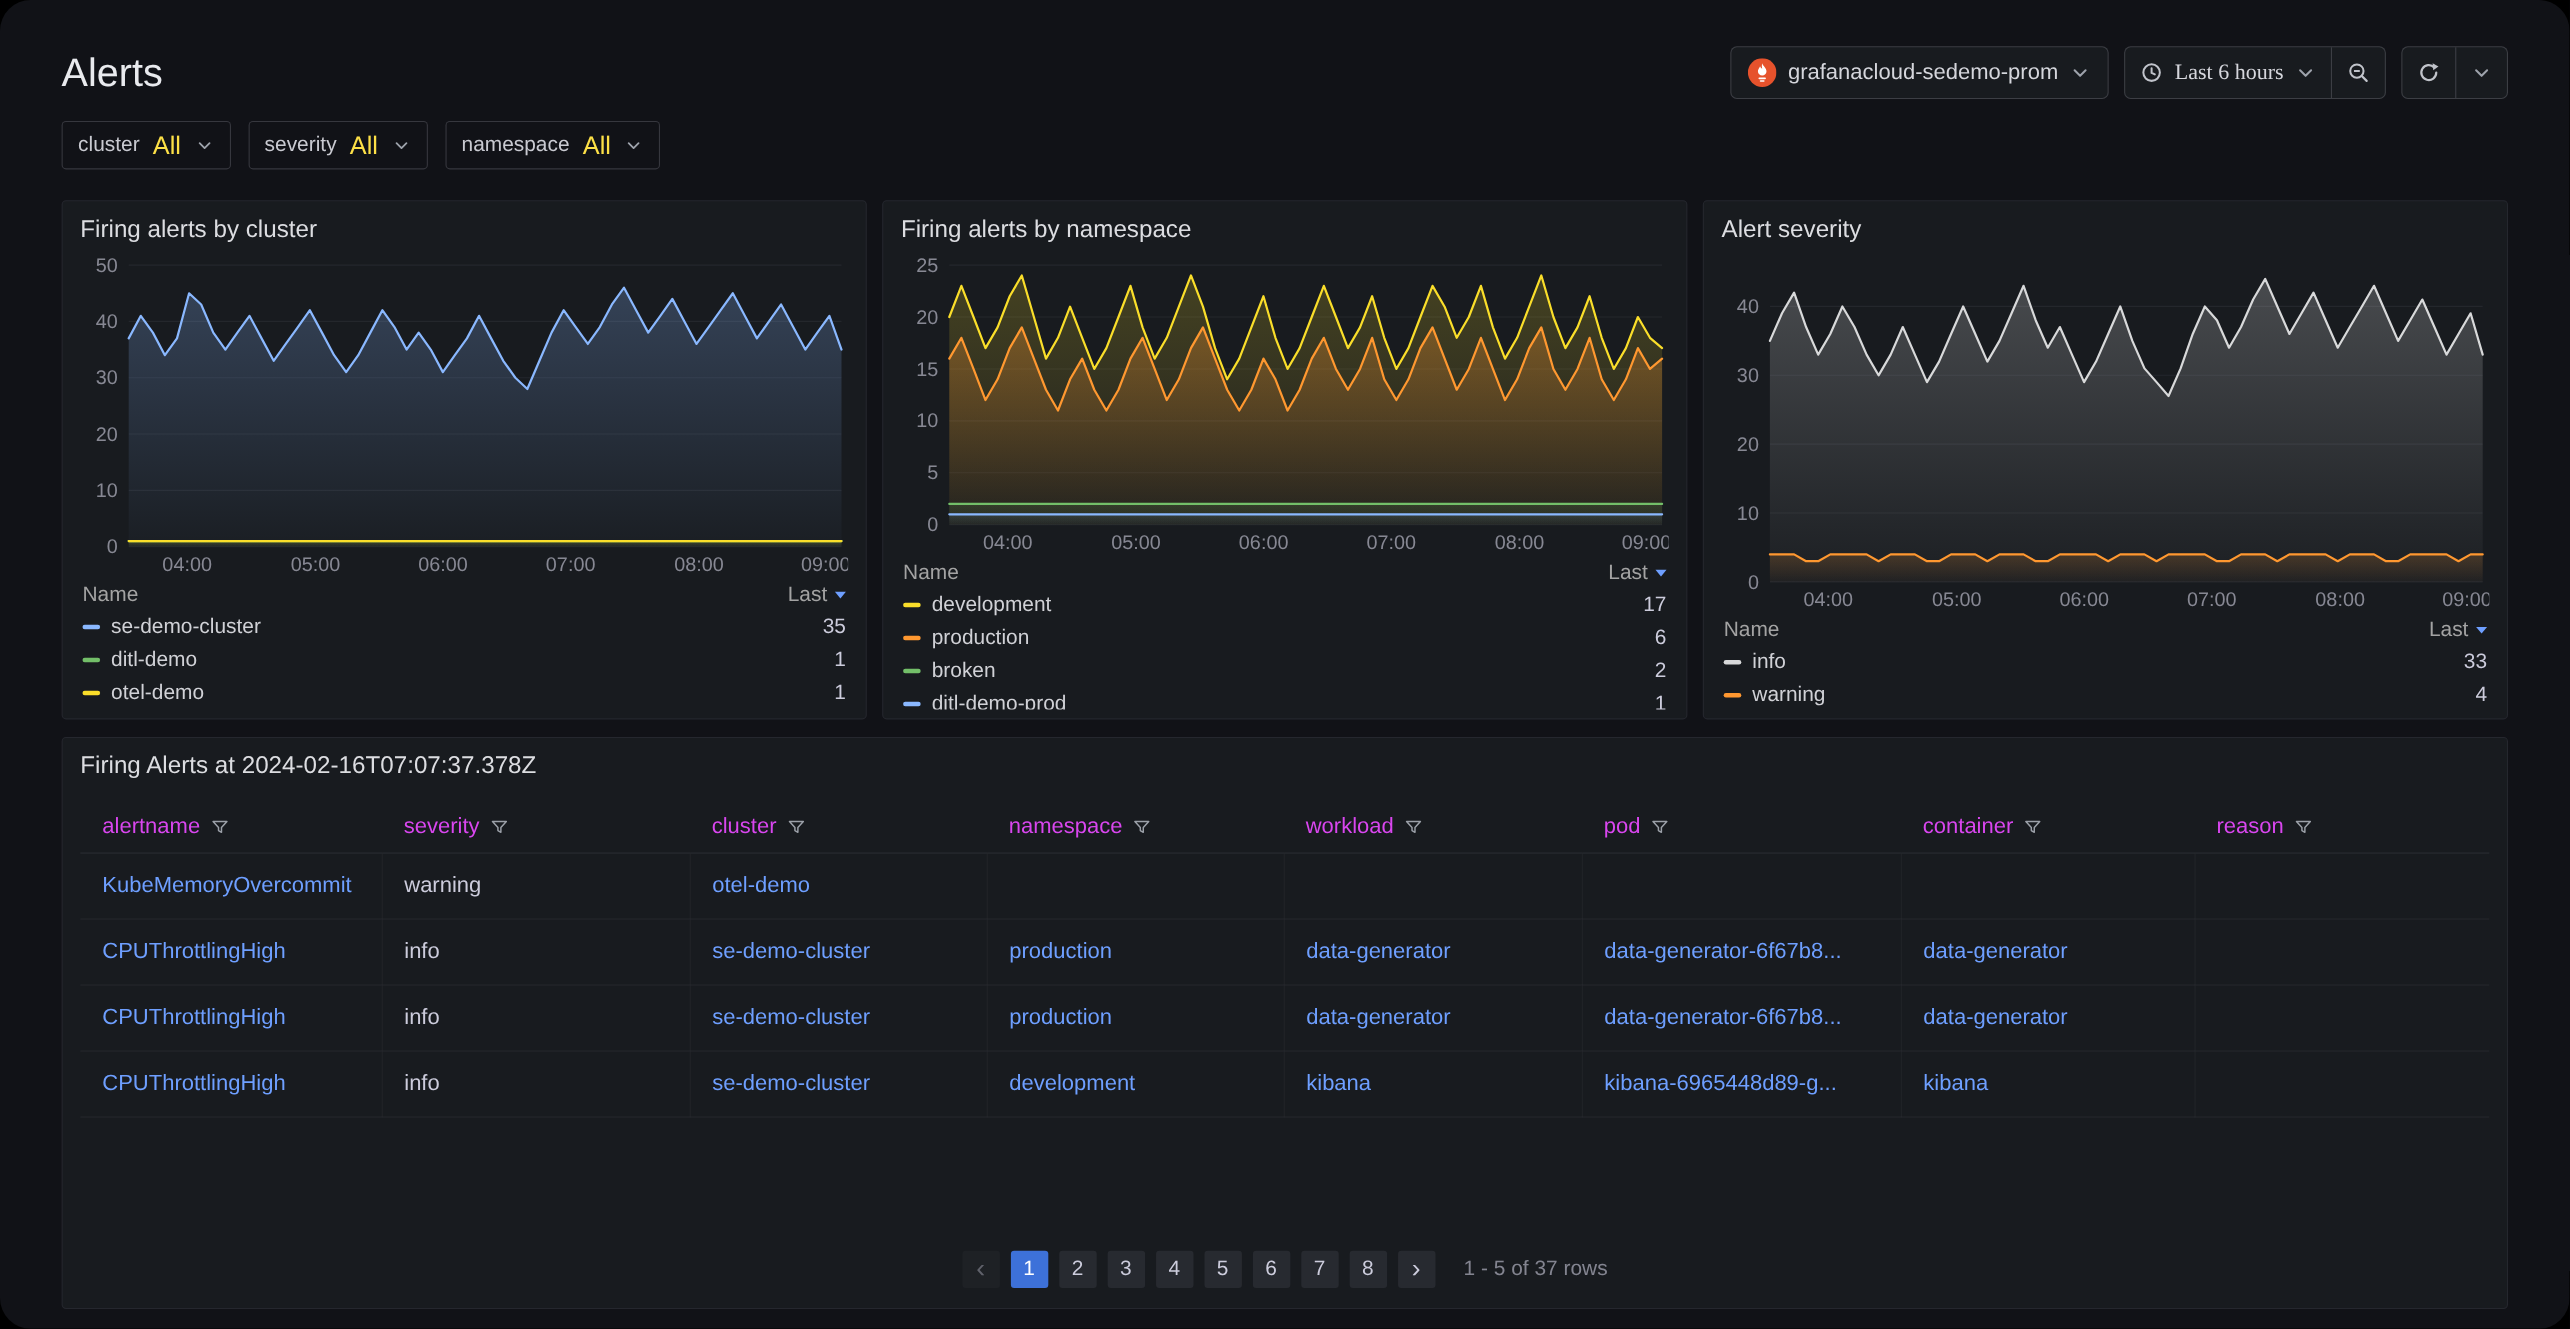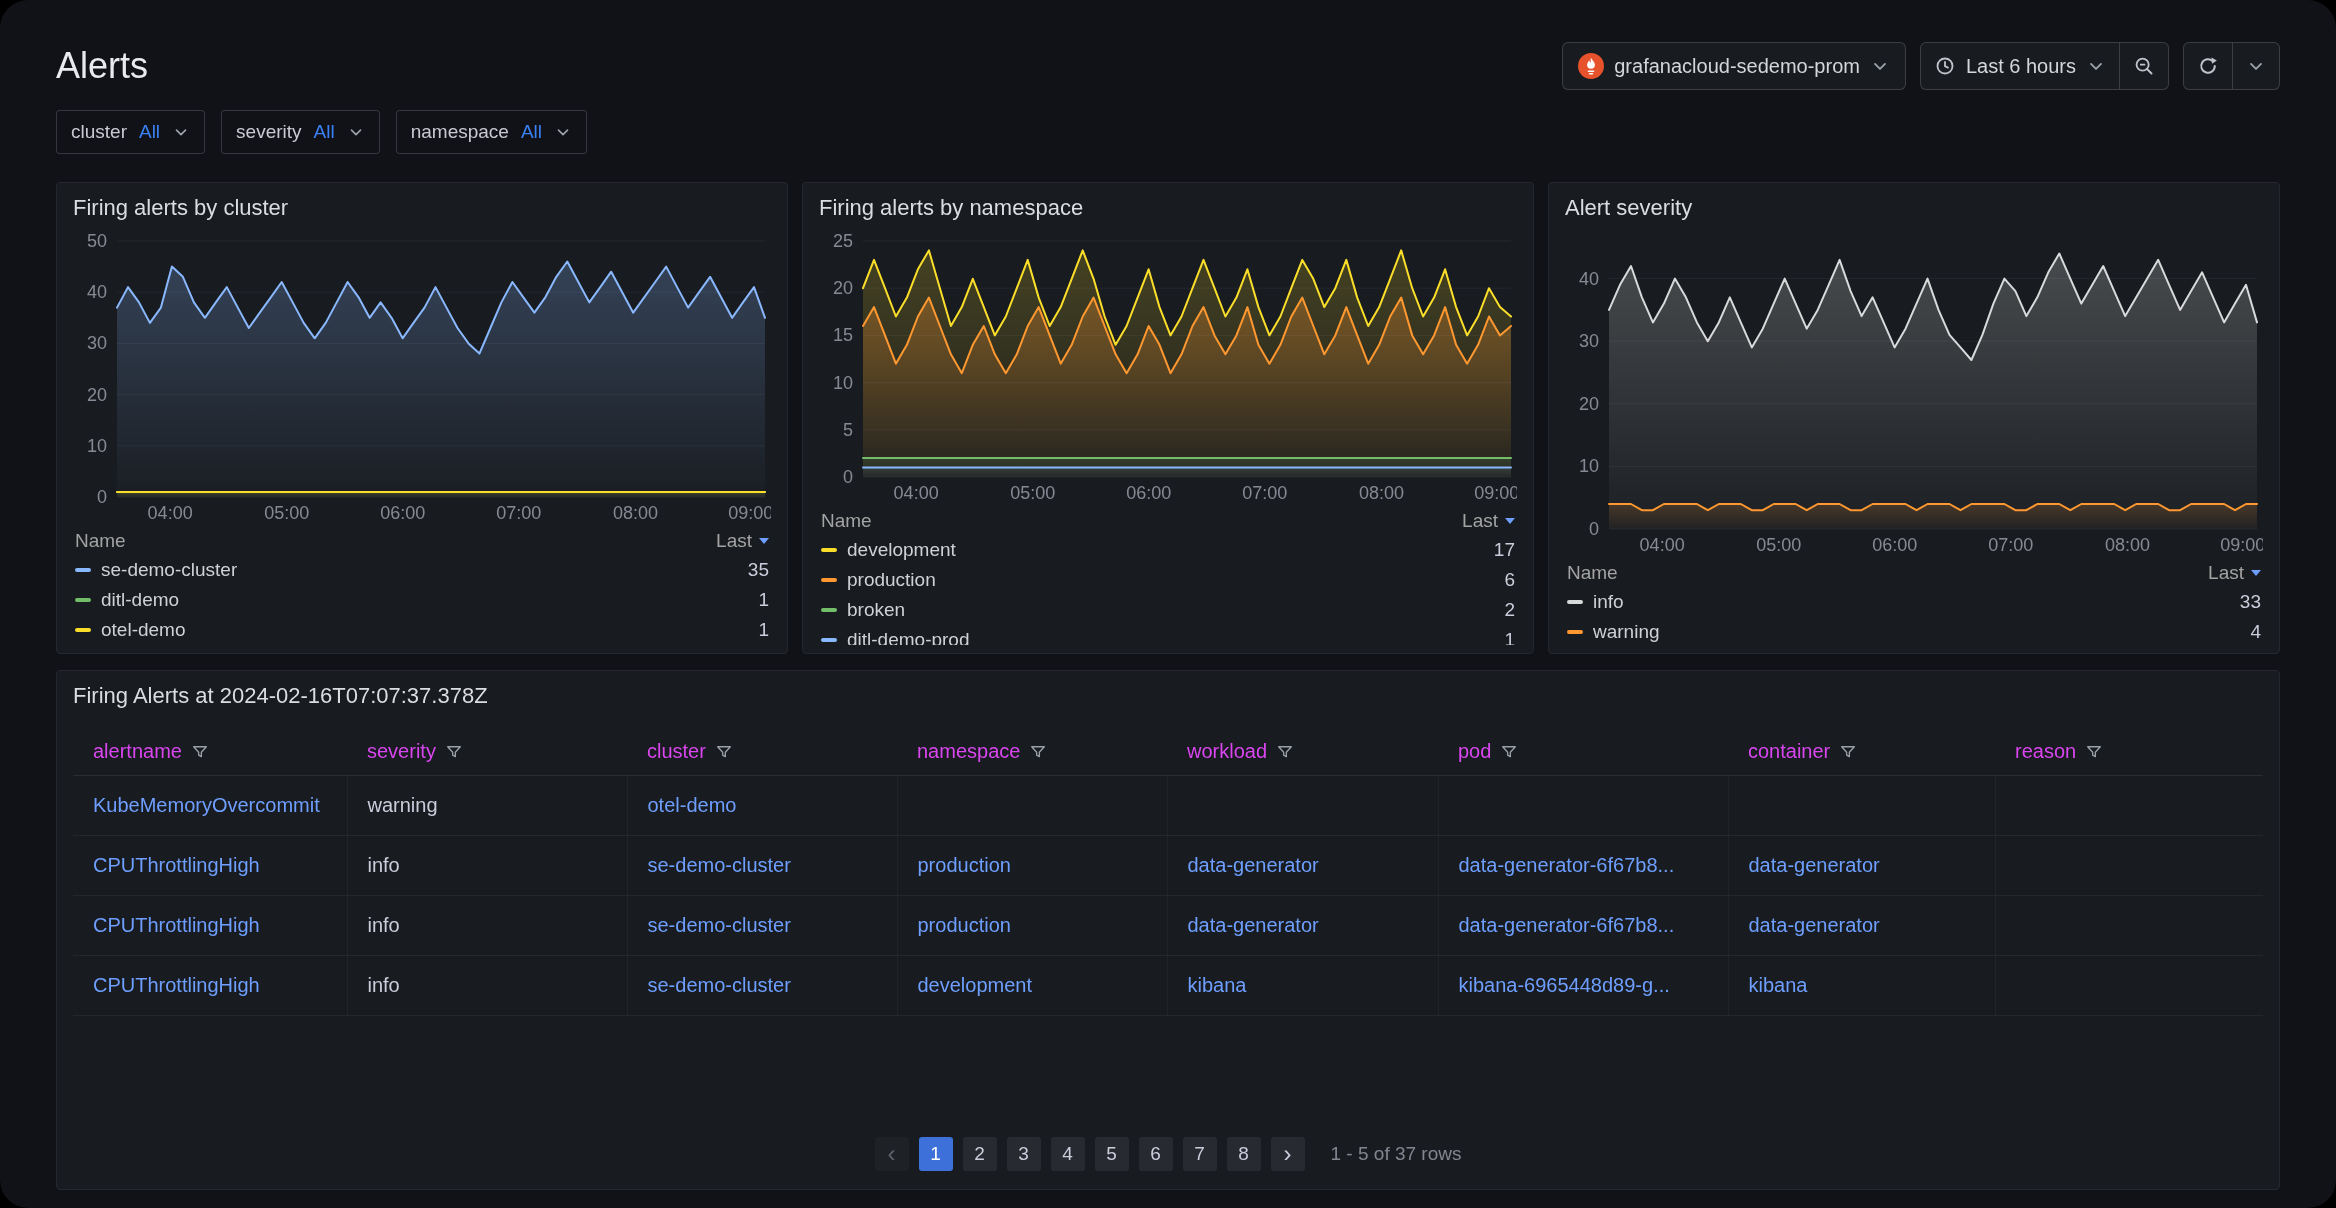--- a/index.html
+++ b/index.html
@@ -7,33 +7,33 @@
   .page{position:relative;width:2336px;height:1208px;background:#111217;border-radius:28px;overflow:hidden;padding:16px 56px;}
 
   
   .topbar{display:flex;align-items:center;justify-content:space-between;padding-top:26px;}
   .page-title{font-size:36px;font-weight:500;color:#e9eaee;}
   .topbar-controls{display:flex;align-items:center;gap:14px;}
   button{font-family:inherit;cursor:pointer;}
   .ctl{display:inline-flex;align-items:center;gap:10px;height:48px;padding:0 15px;color:#d5d6dc;
        border:1px solid rgba(204,204,220,0.2);border-radius:6px;background:#181b1f;}
   .ctl-group{display:inline-flex;height:48px;border:1px solid rgba(204,204,220,0.2);border-radius:6px;background:#181b1f;overflow:hidden;}
-  .grp-btn{display:inline-flex;align-items:center;gap:10px;padding:0 13px;background:transparent;border:none;color:#d5d6dc;height:100%;}
+  .grp-btn{display:inline-flex;align-items:center;gap:10px;padding:0 13px;background:transparent;border:none;color:#d5d6dc;height:100%;font-family:Liberation Serif, serif;}
   .grp-btn + .grp-btn{border-left:1px solid rgba(204,204,220,0.2);}
   .ctl-label{font-size:20px;white-space:nowrap;text-align:center;}
   .ic{display:inline-flex;color:#c0c3ca;}
   .chev{display:inline-flex;color:#9da2ab;}
   .prom-badge{display:inline-flex;}
 
   
   .filters{display:flex;gap:16px;margin-top:20px;}
   .filter{display:inline-flex;align-items:center;gap:12px;height:44px;padding:0 14px;
           border:1px solid rgba(204,204,220,0.2);border-radius:4px;background:#111217;cursor:pointer;}
   .filter-label{color:#c9cad1;font-size:19px;}
-  .filter-value{color:#3b82f6;font-size:19px;}
+  .filter-value{color:#fde047;font-size:23px;}
 
   
   .panels-row{display:flex;gap:14px;margin-top:28px;height:472px;}
   .panel{flex:1;background:#181b1f;border:1px solid #25272e;border-radius:4px;padding:10px 16px 8px;
          display:flex;flex-direction:column;min-width:0;}
   .panel-title{font-size:22px;font-weight:500;color:#dcdde1;margin:2px 0 6px;}
   svg.chart{display:block;}
   svg.chart text{font-family:"Liberation Sans",sans-serif;font-size:18px;fill:rgba(204,204,220,0.62);}
 
   .legend-wrap{flex:1;overflow:hidden;position:relative;}

